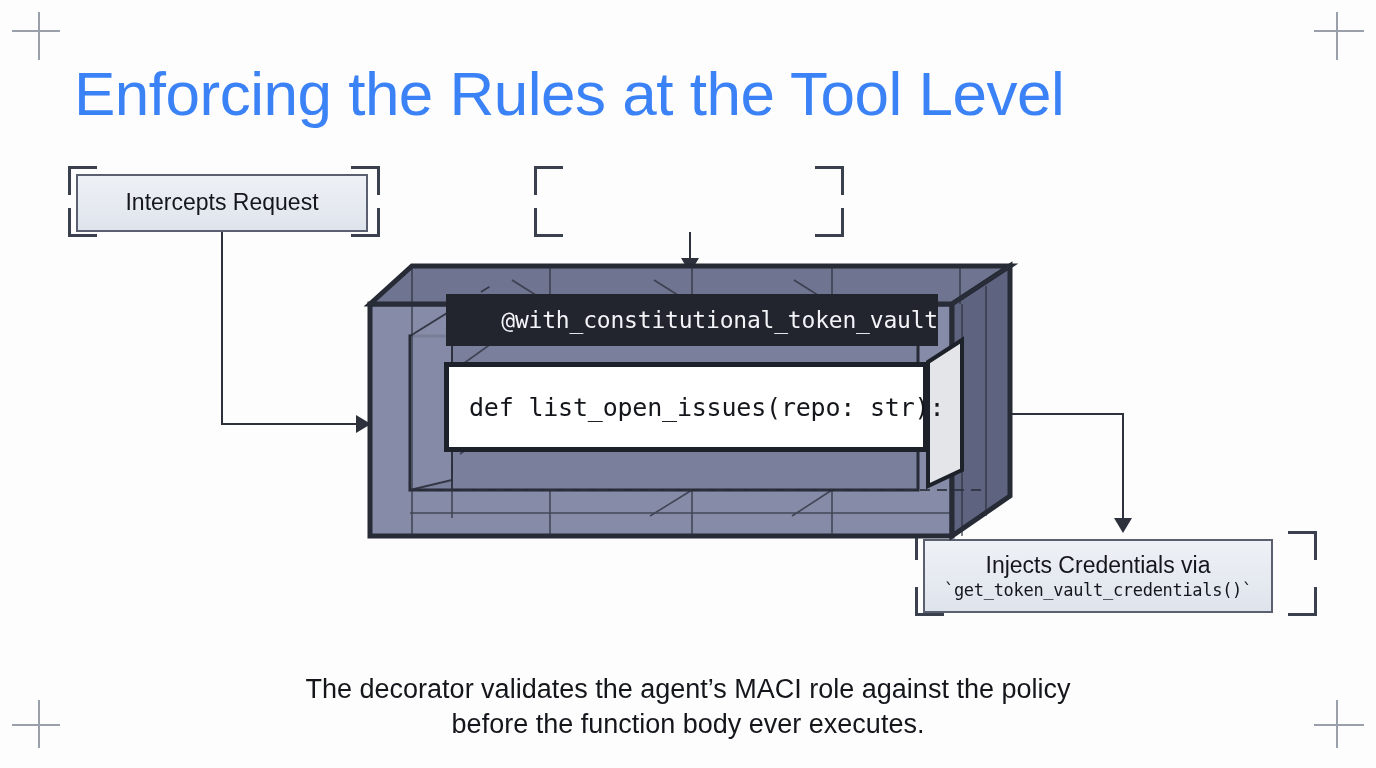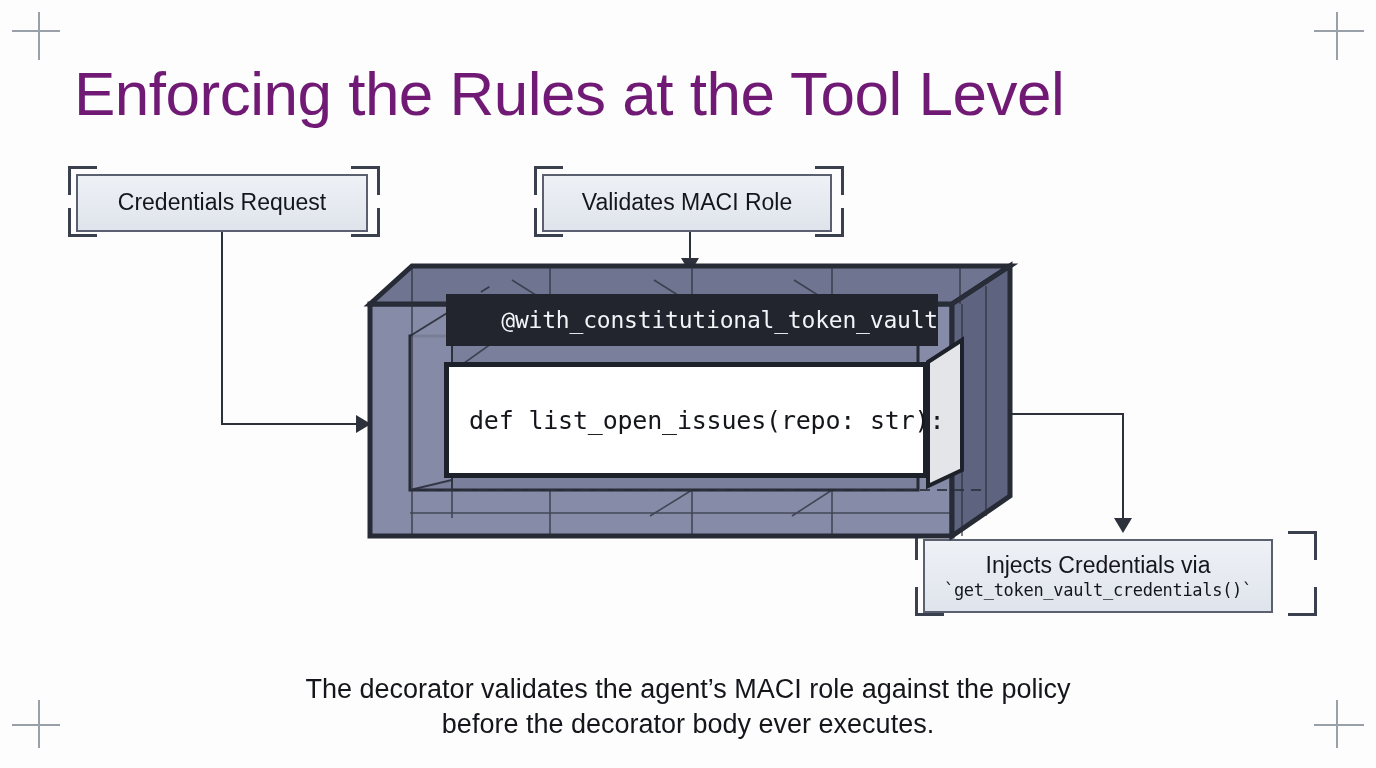--- a/index.html
+++ b/index.html
@@ -26,21 +26,21 @@
   .crop-h { height: 2px; }
 
   
   .page-title {
     position: absolute;
     left: 74px;
     top: 58px;
     font-size: 62px;
     font-weight: 400;
     letter-spacing: -0.5px;
-    color: #701a75;
+    color: #3b82f6;
     white-space: nowrap;
   }
 
   
   .label-box {
     position: absolute;
     box-sizing: border-box;
     background: linear-gradient(180deg, #eef1f6 0%, #dfe4ec 100%);
     border: 2px solid #5a6070;
     display: flex;
@@ -127,21 +127,21 @@
     color: #f2f4f8;
     letter-spacing: -0.2px;
     white-space: nowrap;
   }
 
   .code-panel {
     position: absolute;
     left: 444px;
     top: 362px;
     width: 484px;
-    height: 116px;
+    height: 90px;
     background: #ffffff;
     border: 5px solid #1d2129;
     box-sizing: border-box;
     display: flex;
     align-items: center;
     padding-left: 20px;
   }
   .code-panel span {
     font-family: "DejaVu Sans Mono", monospace;
     font-size: 25px;
@@ -183,33 +183,28 @@
   <div class="crop-line crop-h" style="left:60px; top:30px; width:1254px; opacity:0;"></div>
 
   <div class="page-title">Enforcing the Rules at the Tool Level</div>
 
   <div class="bracket bk-tl" style="left:68px; top:166px;"></div>
   <div class="bracket bk-tr" style="left:351px; top:166px;"></div>
   <div class="bracket bk-bl" style="left:68px; top:208px;"></div>
   <div class="bracket bk-br" style="left:351px; top:208px;"></div>
   <div class="label-box" style="left:76px; top:174px; width:292px; height:58px;">
     <div>
-      <div class="line1">Credentials Request</div>
+      <div class="line1">Intercepts Request</div>
     </div>
   </div>
 
   <div class="bracket bk-tl" style="left:534px; top:166px;"></div>
   <div class="bracket bk-tr" style="left:815px; top:166px;"></div>
   <div class="bracket bk-bl" style="left:534px; top:208px;"></div>
   <div class="bracket bk-br" style="left:815px; top:208px;"></div>
-  <div class="label-box" style="left:542px; top:174px; width:290px; height:58px;">
-    <div>
-      <div class="line1">Validates MACI Role</div>
-    </div>
-  </div>
 
   <div class="bracket bk-tl" style="left:915px; top:531px;"></div>
   <div class="bracket bk-tr" style="left:1288px; top:531px;"></div>
   <div class="bracket bk-bl" style="left:915px; top:587px;"></div>
   <div class="bracket bk-br" style="left:1288px; top:587px;"></div>
   <div class="label-box" style="left:923px; top:539px; width:350px; height:74px; flex-direction:column;">
     <div class="line1">Injects Credentials via</div>
     <div class="line2">`get_token_vault_credentials()`</div>
   </div>
 
@@ -285,16 +280,16 @@
   <div class="code-header">
     <span>@with_constitutional_token_vault</span>
   </div>
 
   <div class="code-panel">
     <span>def list_open_issues(repo: str):</span>
   </div>
 
   <div class="caption">
     <div>The decorator validates the agent’s MACI role against the policy</div>
-    <div>before the decorator body ever executes.</div>
+    <div>before the function body ever executes.</div>
   </div>
 
 </div>
 
 </body></html>

